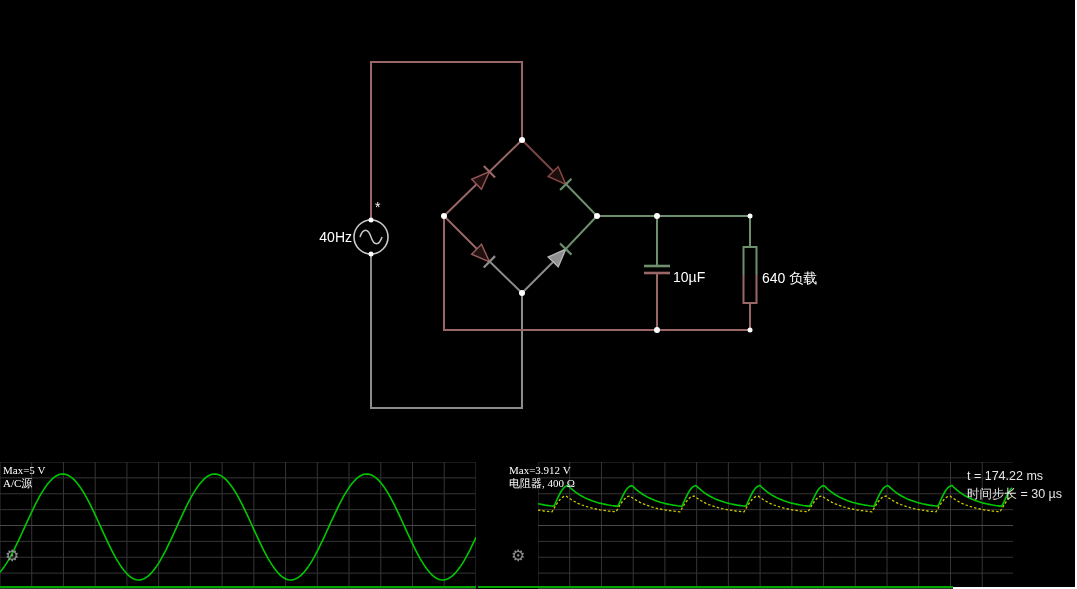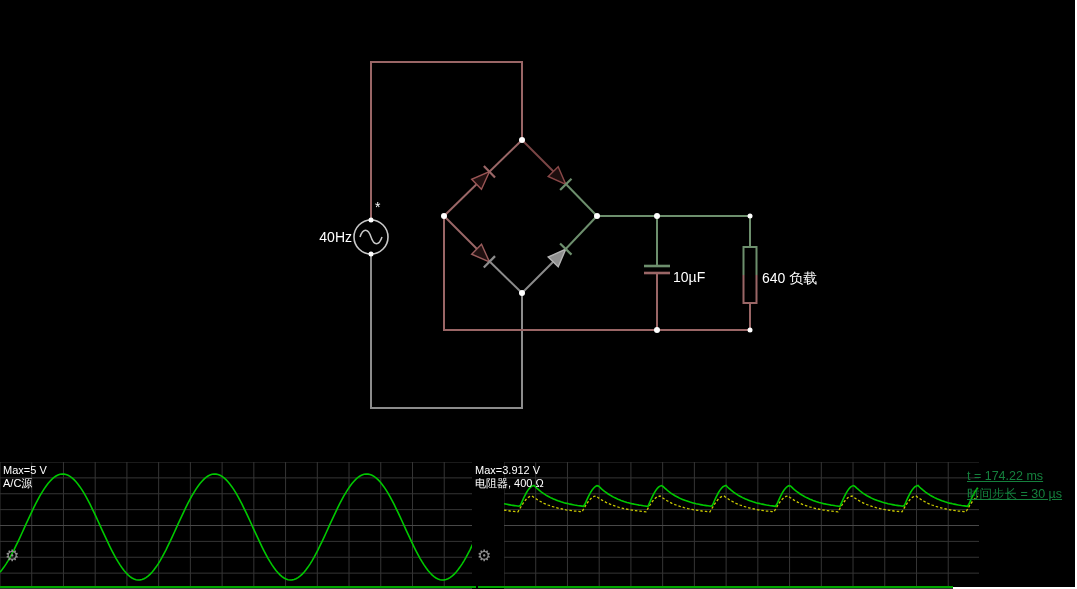--- a/index.html
+++ b/index.html
@@ -1,26 +1,26 @@
 <!DOCTYPE html>
 <html><head>
 <meta charset="utf-8">
 <style>
   * { margin:0; padding:0; box-sizing:border-box; }
   html,body { background:#000; }
   body { font-family:"Liberation Sans", sans-serif; }
   #root { position:relative; width:1077px; height:589px; background:#000; overflow:hidden; }
   #circuit { position:absolute; left:0; top:0; }
-  .scope { position:absolute; top:462px; height:127px; background:#000; }
+  .scope { position:absolute; top:462px; height:127px; background:#000;font-family:Liberation Serif, serif; }
   #scopeL { left:0; width:476px; }
-  #scopeR { left:472px; width:475px;padding-left:32px; }
+  #scopeR { left:506px; width:475px;padding-left:32px; }
   .scope svg { display:block; }
   .slabel { position:absolute; top:2px; left:3px; color:#fff; font-size:11px; line-height:13px; }
   .gear { position:absolute; left:5px; top:84px; color:#8f8f8f; font-size:16px; cursor:pointer; user-select:none; }
-  #statusbox { position:absolute; left:967px; top:467px; color:#15803d; font-size:12.5px; line-height:18px; white-space:nowrap;text-decoration:underline; }
+  #statusbox { position:absolute; left:967px; top:467px; color:#e5e5e5; font-size:12.5px; line-height:18px; white-space:nowrap; }
   .greenline { position:absolute; top:586px; height:2px; background:#00a800; }
   #gl1 { left:0; width:476px; }
   #gl2 { left:478px; width:475px; }
   #borderR { position:absolute; left:1075px; top:0; width:2px; height:589px; background:#fff; }
   #borderBR { position:absolute; left:953px; top:587px; width:122px; height:2px; background:#fff; }
   svg text { font-family:"Liberation Sans", sans-serif; }
 </style>
 </head>
 <body>
 

